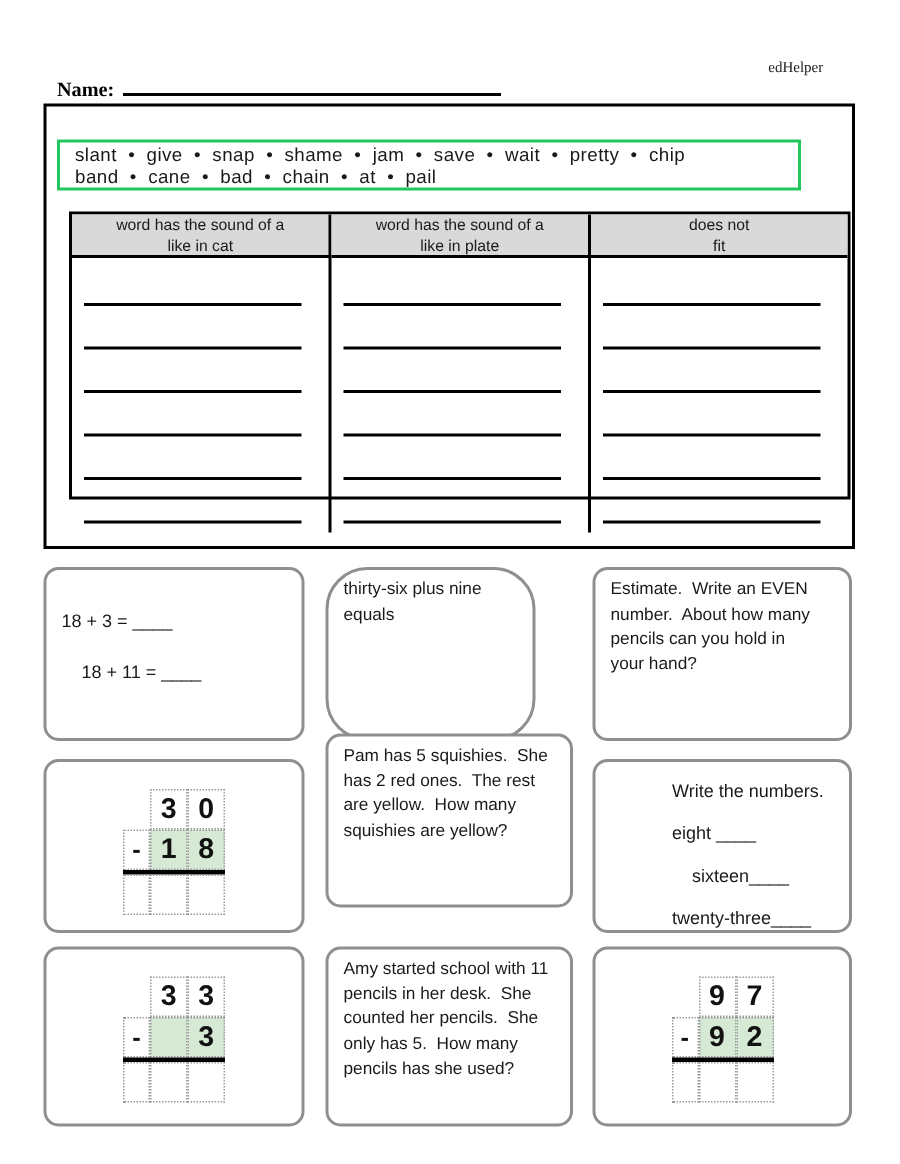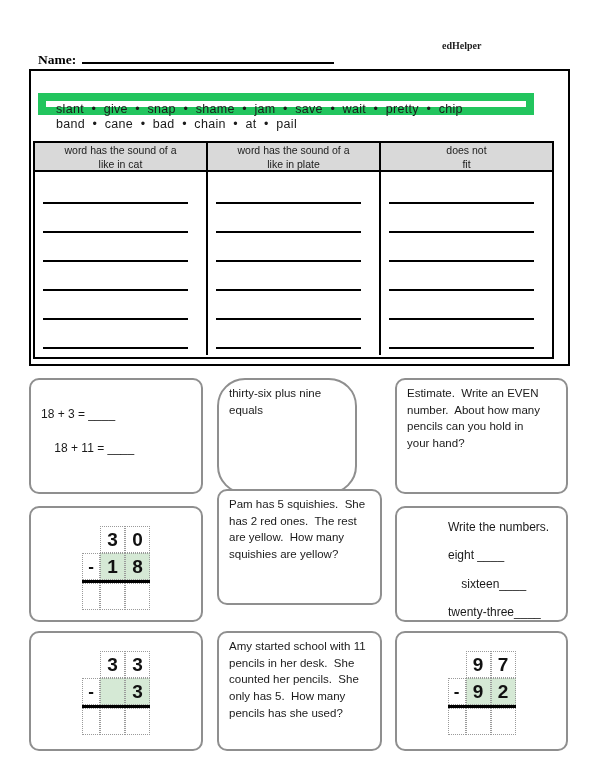--- a/index.html
+++ b/index.html
@@ -3,42 +3,42 @@
 <meta charset="utf-8">
 <style>
   * { margin:0; padding:0; box-sizing:border-box; }
   html,body { background:#fff; }
   .page {
     position:relative; width:600px; height:776px; background:#ffffff;
     font-family:"Liberation Sans","DejaVu Sans",sans-serif; color:#1a1a1a;
     overflow:hidden;
   }
   .brand {
-    position:absolute; top:40px; left:442px; width:85px; text-align:left;
-    font-family:"Liberation Serif","DejaVu Serif",serif; font-size:10px; color:#222;font-weight:bold;
+    position:absolute; top:40px; left:488px; width:85px; text-align:center;
+    font-family:"Liberation Serif","DejaVu Serif",serif; font-size:10px; color:#222;
   }
   .name-row {
     position:absolute; left:23px; top:51px; height:16px;
     font-family:"Liberation Serif","DejaVu Serif",serif; font-weight:bold; font-size:13.5px; color:#000;margin-left:15px;
   }
   .name-line {
     display:inline-block; width:252px; height:13px; margin-left:6px;
     border-bottom:2px solid #000;
   }
   .outer-box {
     position:absolute; left:29px; top:69px; width:541px; height:297px;
     border:2px solid #000; background:#fff;
   }
   .word-bank {
-    position:absolute; left:7px; top:22px; width:496px; height:22px;
-    border:8px solid #22c55e; padding:1px 0 0 10px;
+    position:absolute; left:7px; top:22px; width:496px; height:34px;
+    border:2px solid #22c55e; padding:1px 0 0 10px;
   }
   .wb-line { font-size:12.5px; line-height:14.5px; white-space:pre; letter-spacing:0.3px; }
   .sort-table {
-    position:absolute; left:2px; top:70px; width:521px; height:218px;
+    position:absolute; left:15px; top:70px; width:521px; height:192px;
     border:2px solid #000;
   }
   .t-head { display:flex; }
   .th {
     flex:1; height:29px; background:#d9d9d9; border-right:2px solid #000; border-bottom:2px solid #000;
     text-align:center; font-size:10.5px; line-height:1.32; padding-top:1px; white-space:pre-line;
   }
   .th:last-child { border-right:none; }
   .t-body { display:flex; height:183px; }
   .tc { flex:1; border-right:2px solid #000; padding-top:3px; }

